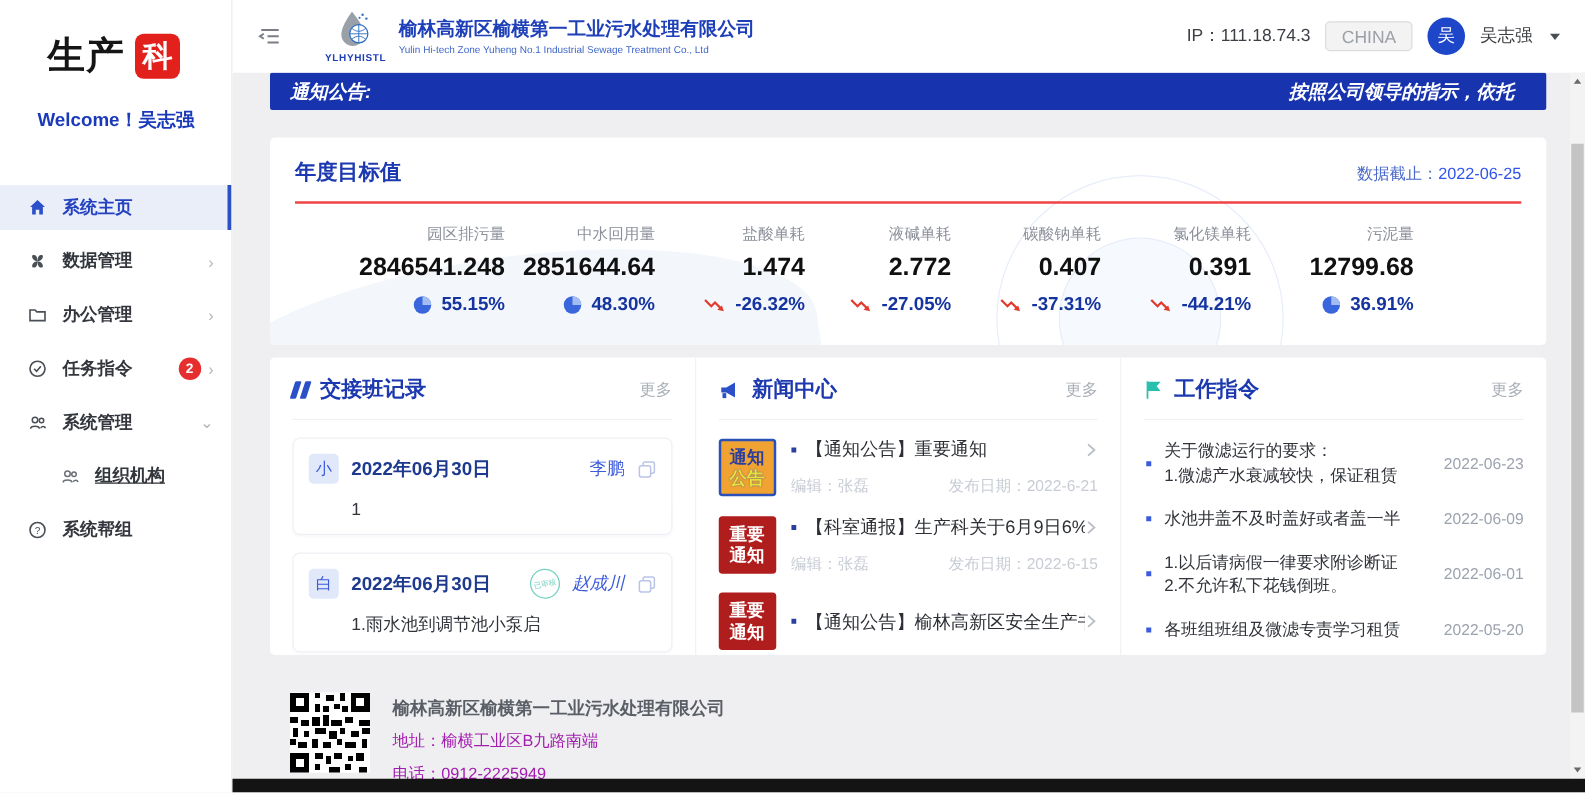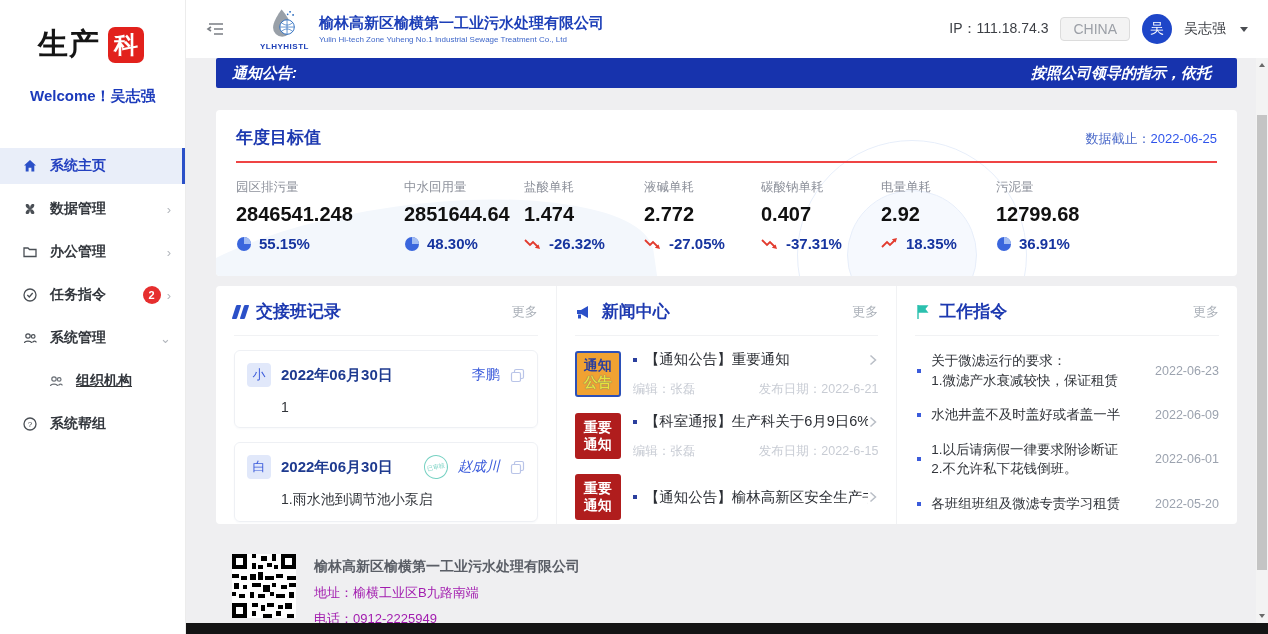--- a/index.html
+++ b/index.html
@@ -66,21 +66,21 @@
   .metrics-deco2 { position:absolute; right:260px; top:80px; width:130px; height:130px;
     border:1px solid #e7eefa; border-radius:50%; background:#f6f9fe; }
   .metrics-deco3 { position:absolute; left:-60px; bottom:-90px; width:500px; height:160px;
     background:#f3f7fc; transform:rotate(-8deg); border-radius:50% 50% 0 0; }
   .metrics-head { position:relative; display:flex; align-items:baseline; justify-content:space-between;
     padding-bottom:12px; border-bottom:2px solid #ef4444; }
   .metrics-title { font-size:17px; font-weight:bold; color:#1d39b0; }
   .cutoff { font-size:13px; color:#4a69c9; }
   .cutoff b { color:#2f54eb; font-weight:normal; }
   .metrics-grid { position:relative; display:flex; margin-top:16px; }
-  .metric { display:flex; flex-direction:column; }
+  .metric { display:flex; flex-direction:column;align-items:flex-end; }
   .metric .m-label { font-size:12.5px; color:#8c909a; }
   .metric .m-value { font-size:20px; font-weight:bold; color:#101010; margin-top:7px; }
   .metric .m-trend { display:flex; align-items:center; gap:7px; margin-top:9px; }
   .metric .m-pct { font-size:15px; font-weight:bold; color:#16349f; }
   .m-w0{width:168px}.m-w1{width:120px}.m-w2{width:120px}.m-w3{width:117px}
   .m-w4{width:120px}.m-w5{width:120px}.m-w6{width:115px}.m-w7{width:130px}
 
   .panels-card { margin-top:10px; height:238px; background:#fff; border-radius:4px;
     display:flex; overflow:hidden; }
   .panel { flex:1; padding:14px 18px 0; overflow:hidden; }
@@ -310,29 +310,29 @@
         <span class="m-label">碳酸钠单耗</span>
         <span class="m-value">0.407</span>
         <span class="m-trend">
             <svg width="18" height="13" viewBox="0 0 18 13">
               <path d="M1 3 L6 8 L9 5 L13.5 9.5" fill="none" stroke="#e23b2e" stroke-width="1.8"></path>
               <path d="M16 12 L10.8 10.8 L14.6 7.4 Z" fill="#e23b2e"></path>
             </svg>
             <span class="m-pct">-37.31%</span>
           </span>
       </div>
-      <div class="metric m-w6">
-        <span class="m-label">电量单耗</span>
-        <span class="m-value">2.92</span>
+      <div class="metric m-w5">
+        <span class="m-label">氯化镁单耗</span>
+        <span class="m-value">0.391</span>
         <span class="m-trend">
             <svg width="18" height="13" viewBox="0 0 18 13">
-              <path d="M1 10 L6 5 L9 8 L13.5 3.5" fill="none" stroke="#e23b2e" stroke-width="1.8"></path>
-              <path d="M16 1 L10.8 2.2 L14.6 5.6 Z" fill="#e23b2e"></path>
-            </svg>
-            <span class="m-pct">18.35%</span>
+              <path d="M1 3 L6 8 L9 5 L13.5 9.5" fill="none" stroke="#e23b2e" stroke-width="1.8"></path>
+              <path d="M16 12 L10.8 10.8 L14.6 7.4 Z" fill="#e23b2e"></path>
+            </svg>
+            <span class="m-pct">-44.21%</span>
           </span>
       </div>
       <div class="metric m-w7">
         <span class="m-label">污泥量</span>
         <span class="m-value">12799.68</span>
         <span class="m-trend">
             <svg width="16" height="16" viewBox="0 0 16 16">
               <circle cx="8" cy="8" r="7" fill="#3a66dd"></circle>
               <path d="M8 8 L8 1 A7 7 0 0 1 15 8 Z" fill="#a3bdf2"></path>
             </svg>

